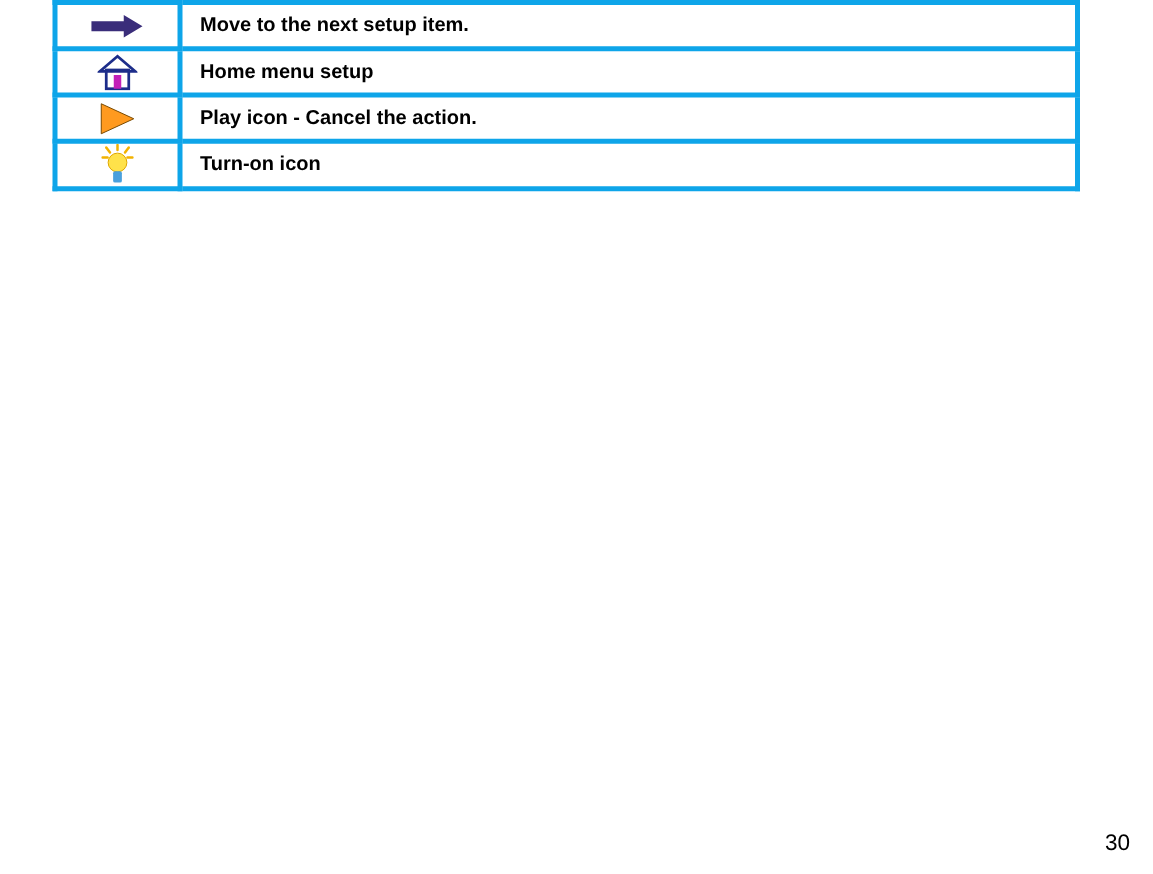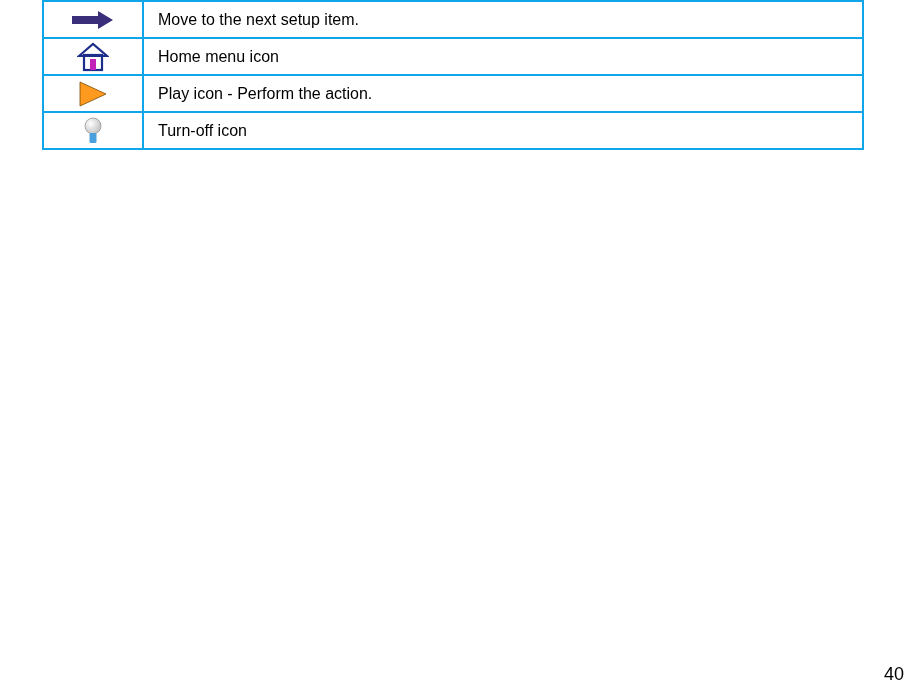--- a/index.html
+++ b/index.html
@@ -13,23 +13,24 @@
       position: relative;
     }
     .legend-table {
       position: absolute;
       left: 42px;
       top: 0;
       width: 822px;
       border-collapse: collapse;
     }
     .legend-table td {
-      border: 2px solid #0ea5e9;
+      border: 4px solid #0ea5e9;
       height: 37px;
       vertical-align: middle;
+      font-weight: bold;
     }
     .icon-cell {
       width: 100px;
       text-align: center;
       padding: 0;
     }
     .desc-cell {
       padding: 0 14px;
     }
     .icon-cell svg { display: block; margin: 0 auto; }
@@ -61,51 +62,52 @@
     <tr>
       <td class="icon-cell">
         <span>
           <svg width="32" height="30" viewBox="0 0 32 30">
             <polygon points="2,14 16,2 30,14" fill="none" stroke="#1d2d8a" stroke-width="2.2"></polygon>
             <rect x="7" y="13" width="18" height="15" fill="none" stroke="#1d2d8a" stroke-width="2.2"></rect>
             <rect x="13" y="17" width="6" height="11" fill="#c220b8"></rect>
           </svg>
         </span>
       </td>
-      <td class="desc-cell">Home menu icon</td>
+      <td class="desc-cell">Home menu setup</td>
     </tr>
 
 
 
     <tr>
       <td class="icon-cell">
         <span>
           <svg width="30" height="28" viewBox="0 0 30 28">
             <polygon points="2,2 28,14 2,26" fill="#ff9a1f" stroke="#7a4a00" stroke-width="0.8"></polygon>
           </svg>
         </span>
       </td>
-      <td class="desc-cell">Play icon - Perform the action.</td>
+      <td class="desc-cell">Play icon - Cancel the action.</td>
     </tr>
-
 
 
     <tr>
       <td class="icon-cell">
         <span>
-          <svg width="22" height="30" viewBox="0 0 22 30">
-            <defs>
-              <radialGradient id="offg" cx="0.35" cy="0.35" r="0.8">
-                <stop offset="0%" stop-color="#ffffff"></stop>
-                <stop offset="100%" stop-color="#b8b8b8"></stop>
-              </radialGradient>
-            </defs>
-            <circle cx="11" cy="10" r="8" fill="url(#offg)" stroke="#8a8a8a" stroke-width="0.7"></circle>
-            <rect x="7.5" y="17" width="7" height="10" rx="1.5" fill="#4aa0dd"></rect>
+          <svg width="26" height="34" viewBox="0 0 26 34">
+            <g stroke="#f2b200" stroke-width="2" stroke-linecap="round">
+              <line x1="13" y1="1" x2="13" y2="5"></line>
+              <line x1="4" y1="3" x2="7" y2="7"></line>
+              <line x1="22" y1="3" x2="19" y2="7"></line>
+              <line x1="1" y1="11" x2="5" y2="11"></line>
+              <line x1="25" y1="11" x2="21" y2="11"></line>
+            </g>
+            <circle cx="13" cy="15" r="7.5" fill="#ffe24a" stroke="#e0a800" stroke-width="0.8"></circle>
+            <rect x="9.5" y="22" width="7" height="9" rx="1.5" fill="#4aa0dd"></rect>
           </svg>
         </span>
       </td>
-      <td class="desc-cell">Turn-off icon</td>
+      <td class="desc-cell">Turn-on icon</td>
     </tr>
+
   </tbody>
 </table>
 
-<div class="page-number">40</div>
+<div class="page-number">30</div>
 
 </body></html>

